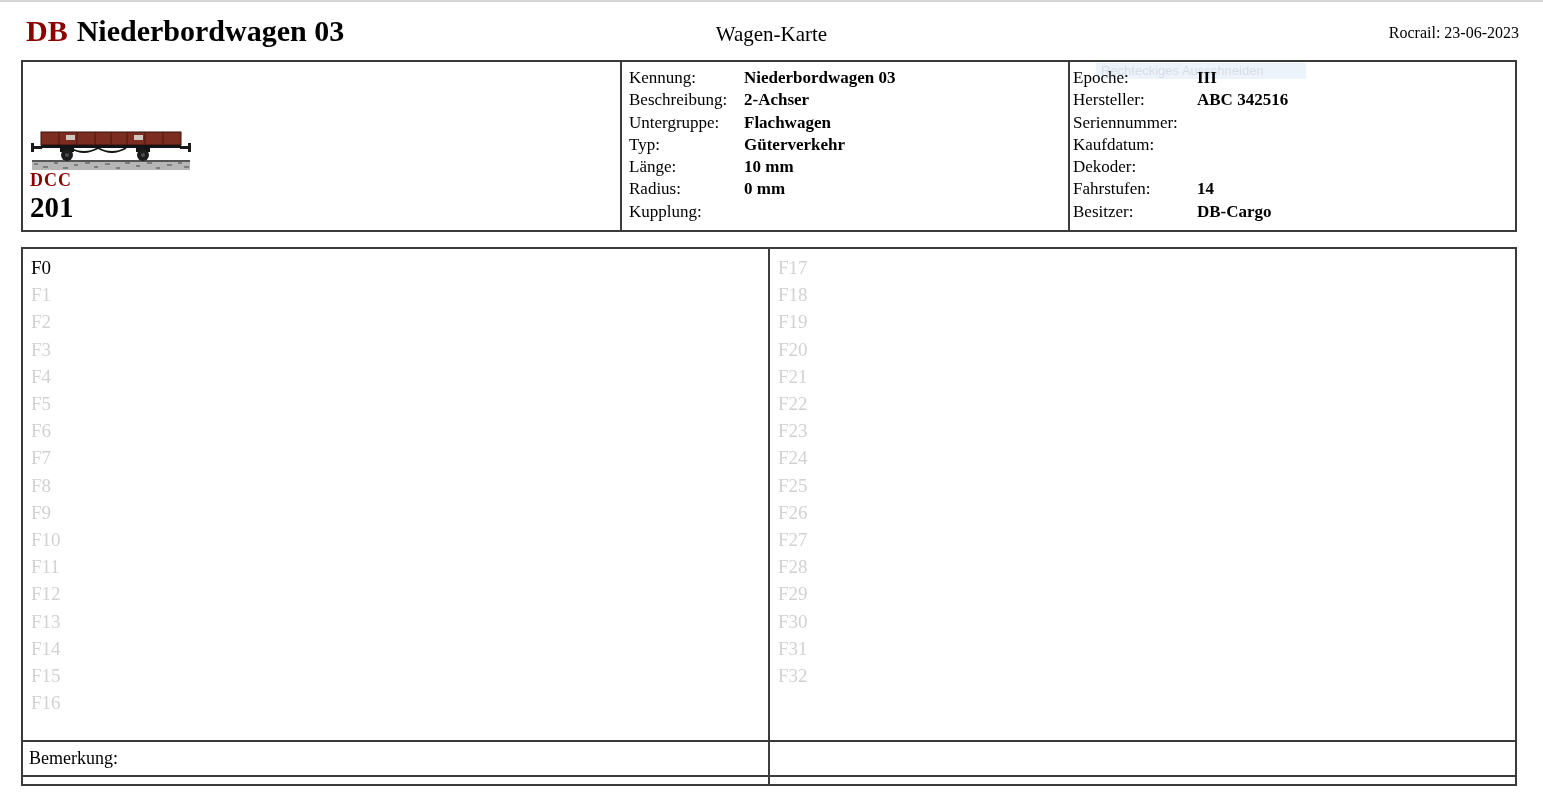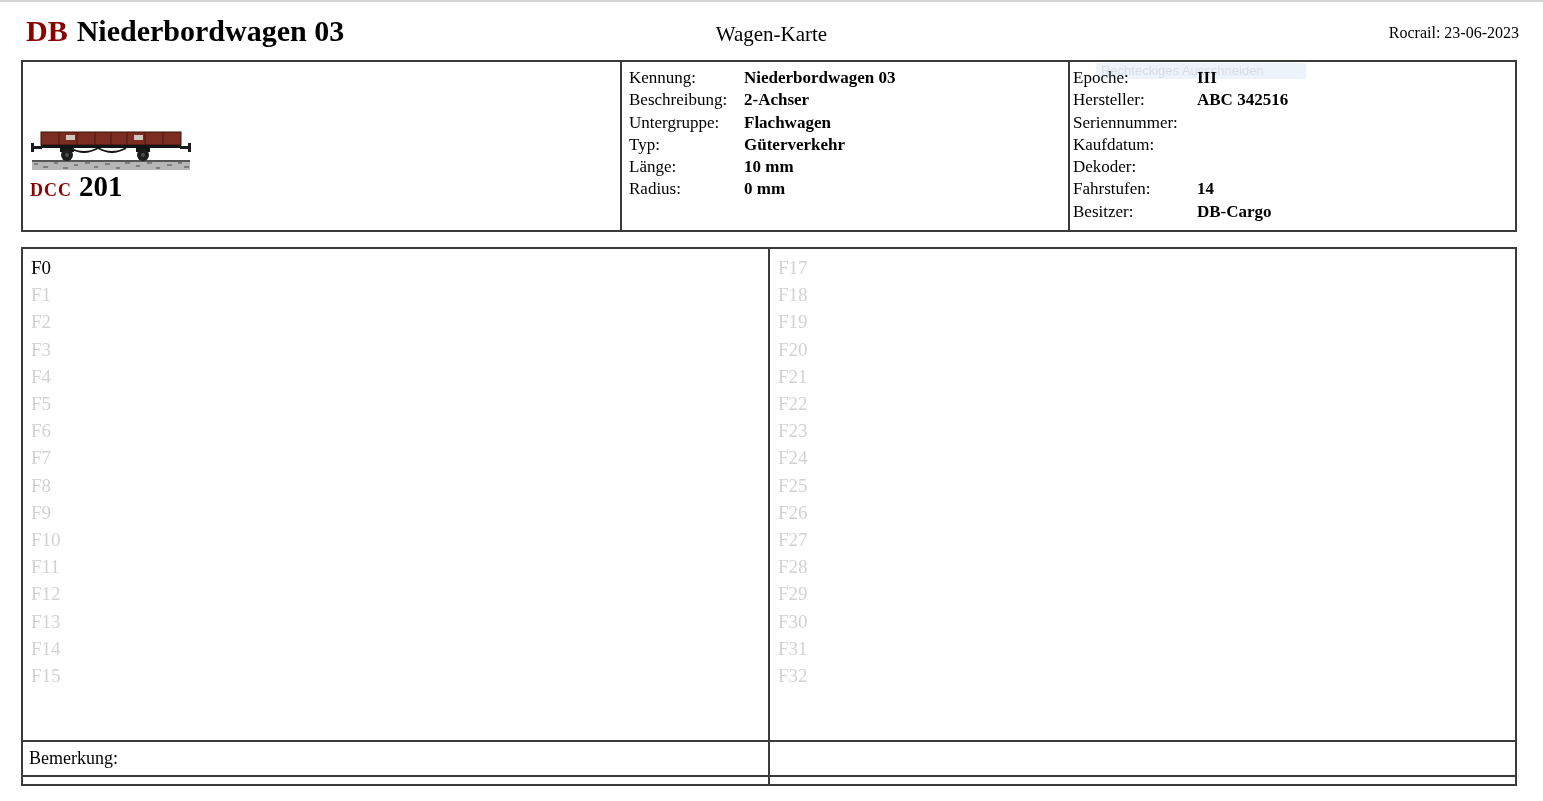--- a/index.html
+++ b/index.html
@@ -33,21 +33,21 @@
   .cell-photo { width:597px; position:relative; }
   .cell-mid   { width:448px; border-left:2px solid var(--line,#3b3b3b); padding:5px 17px 0 7px; }
   .cell-right { flex:1; border-left:2px solid var(--line,#3b3b3b); padding:5px 0 0 3px; }
   .info-row { display:flex; font-size:17px; line-height:22.3px; white-space:nowrap; }
   .cell-mid  .info-row .lbl { width:115px; flex:0 0 115px; }
   .cell-right .info-row .lbl { width:124px; flex:0 0 124px; }
   .info-row .val { font-weight:bold; }
 
   
   .wagon-svg { position:absolute; left:7px; top:62px; width:162px; height:48px; }
-  .dcc-line { position:absolute; left:7px; top:108px; display:flex; align-items:baseline; }
+  .dcc-line { position:absolute; left:7px; top:108px; display:flex; align-items:baseline;flex-direction:column; }
   .dcc-proto { color:var(--brand,#8b0000); font-weight:bold; font-size:18px; letter-spacing:1px; margin-right:7px; }
   .dcc-addr  { color:#000; font-weight:bold; font-size:29px; }
 
   
   .fn-box {
     position:absolute; left:21px; top:247px; width:1496px; height:539px;
     border:2px solid var(--line,#3b3b3b); display:flex;
   }
   .fn-col { height:100%; padding:5px 0 0 8px; }
   .fn-col-left { width:745px; }
@@ -152,20 +152,24 @@
         <span class="val">Güterverkehr</span>
       </div>
       <div class="info-row">
         <span class="lbl">Länge:</span>
         <span class="val">10 mm</span>
       </div>
       <div class="info-row">
         <span class="lbl">Radius:</span>
         <span class="val">0 mm</span>
       </div>
+      <div class="info-row">
+        <span class="lbl">Kupplung:</span>
+        <span class="val"></span>
+      </div>
     </div>
 
     <div class="info-cell cell-right">
       <div class="info-row">
         <span class="lbl">Epoche:</span>
         <span class="val">III</span>
       </div>
       <div class="info-row">
         <span class="lbl">Hersteller:</span>
         <span class="val">ABC 342516</span>
@@ -204,20 +208,21 @@
         <div class="fn">F6</div>
         <div class="fn">F7</div>
         <div class="fn">F8</div>
         <div class="fn">F9</div>
         <div class="fn">F10</div>
         <div class="fn">F11</div>
         <div class="fn">F12</div>
         <div class="fn">F13</div>
         <div class="fn">F14</div>
         <div class="fn">F15</div>
+        <div class="fn">F16</div>
       </div>
     <div class="fn-col fn-col-right">
         <div class="fn">F17</div>
         <div class="fn">F18</div>
         <div class="fn">F19</div>
         <div class="fn">F20</div>
         <div class="fn">F21</div>
         <div class="fn">F22</div>
         <div class="fn">F23</div>
         <div class="fn">F24</div>

